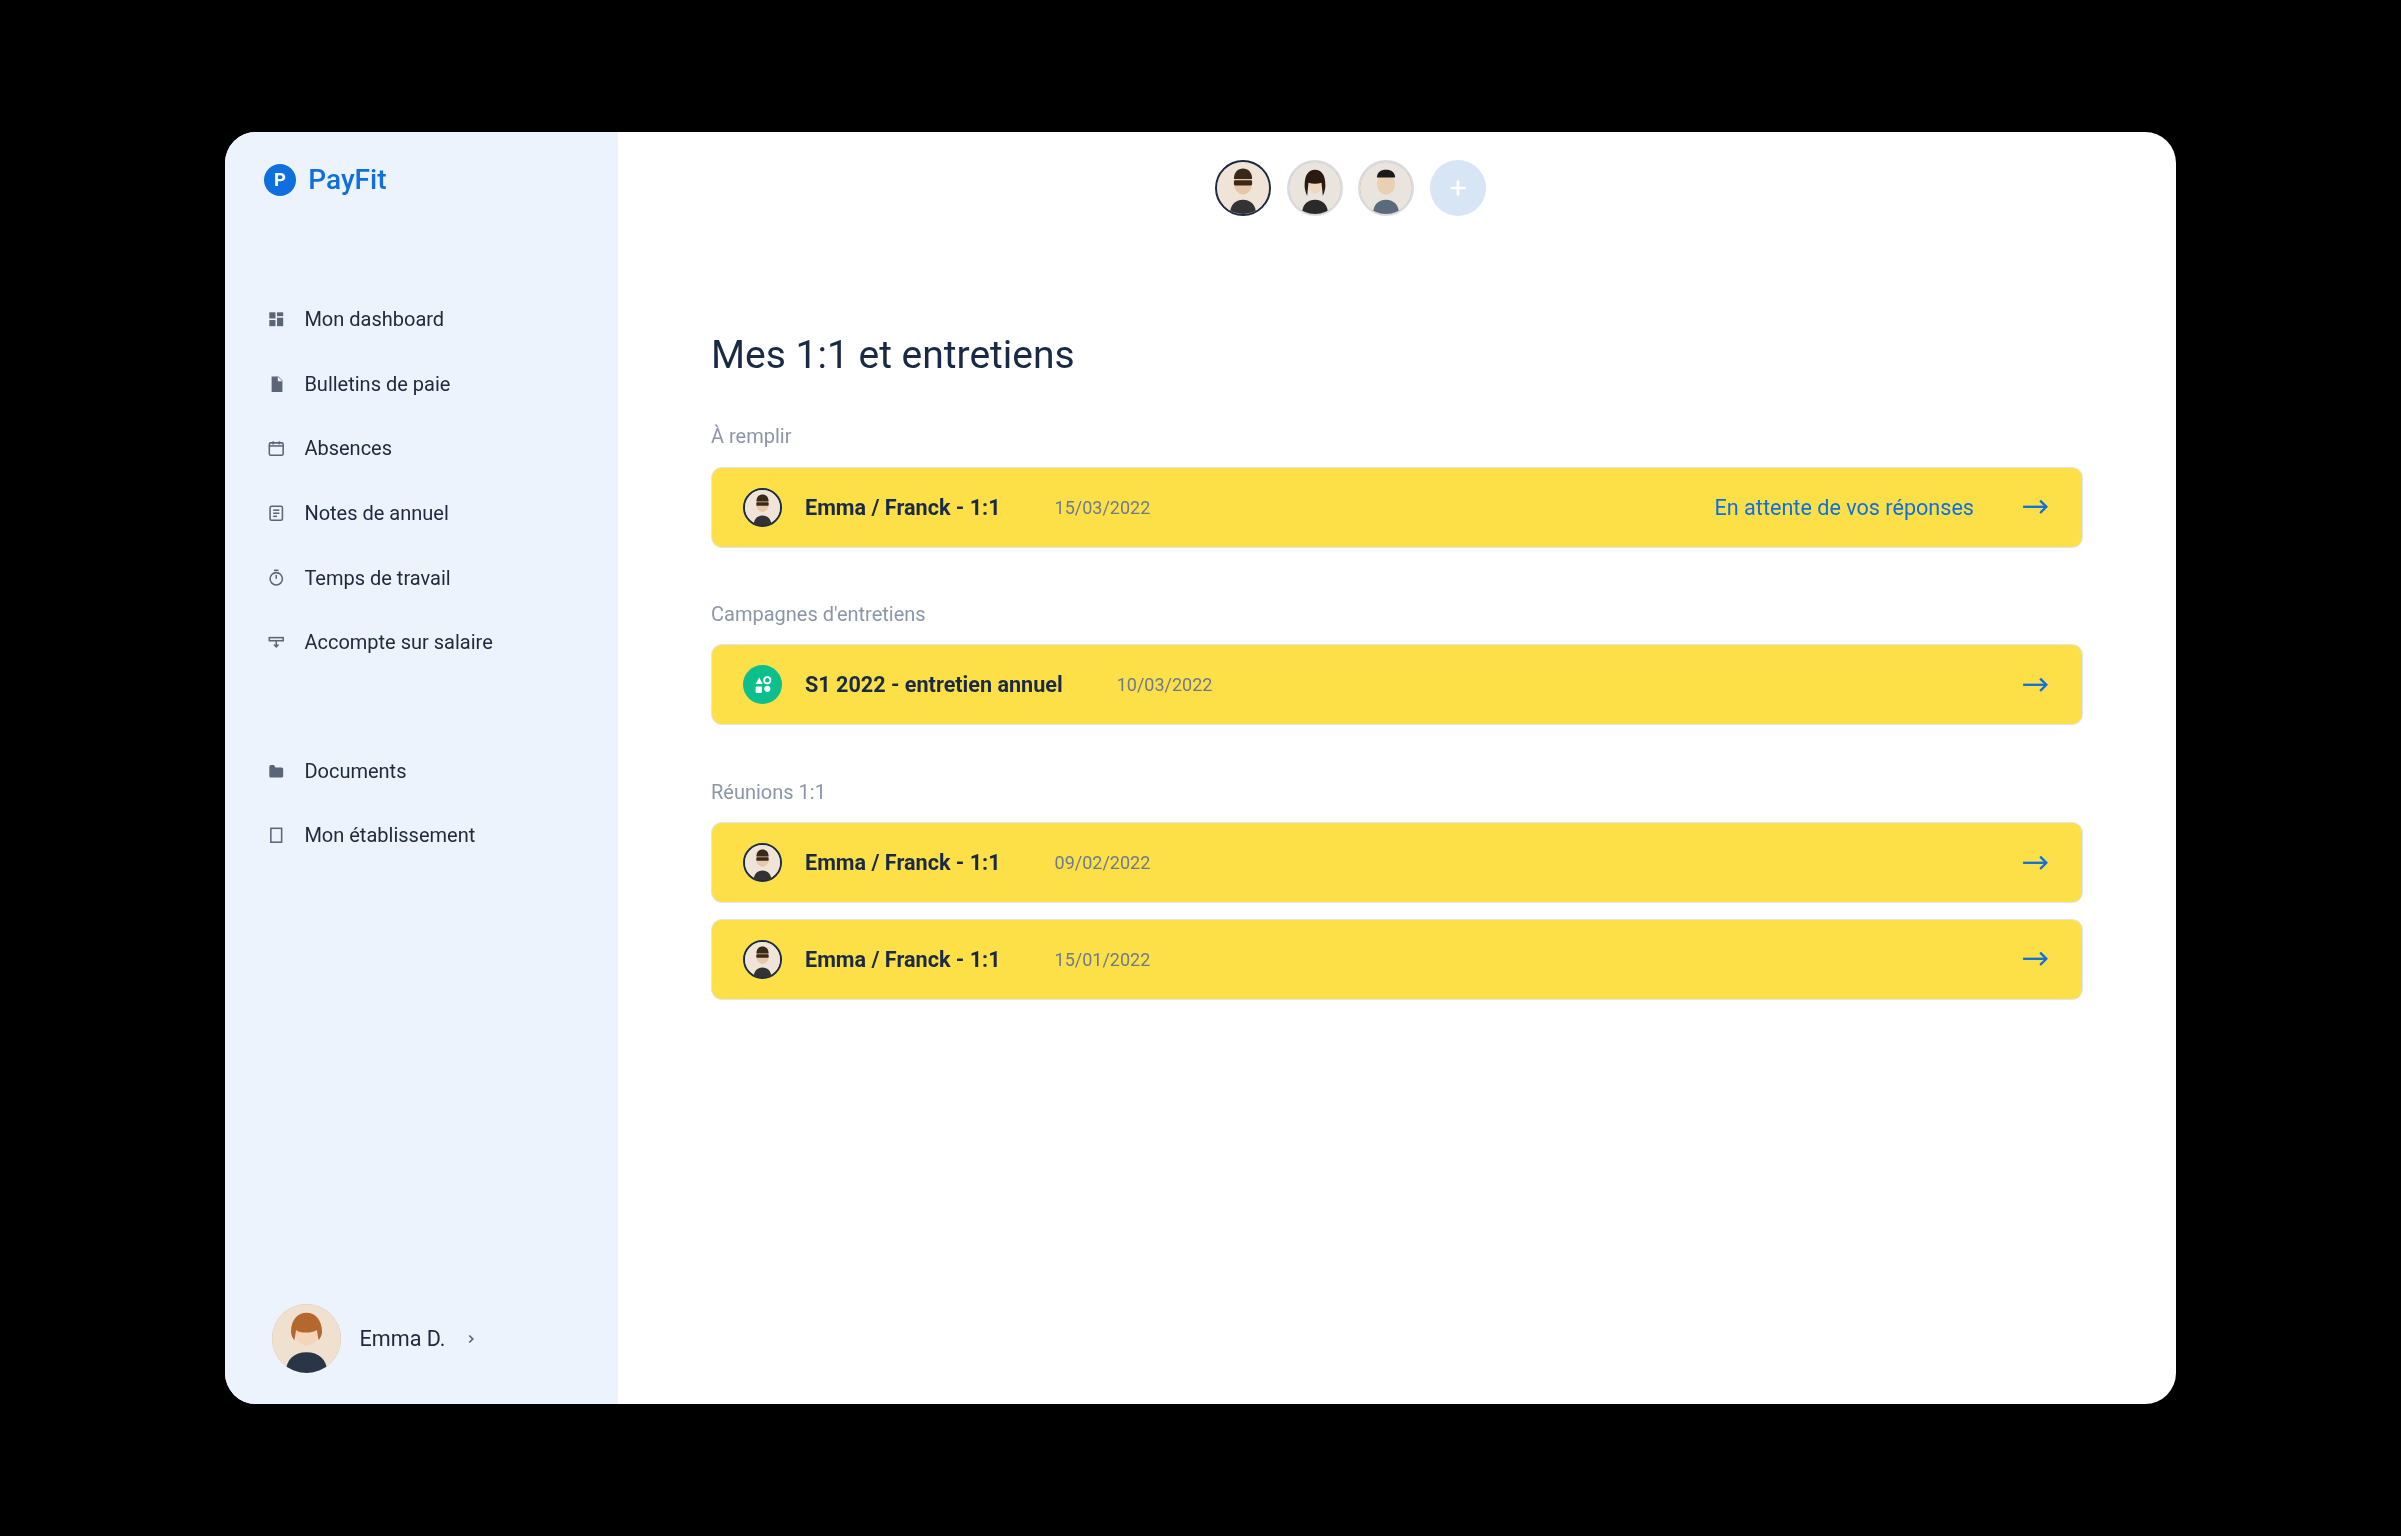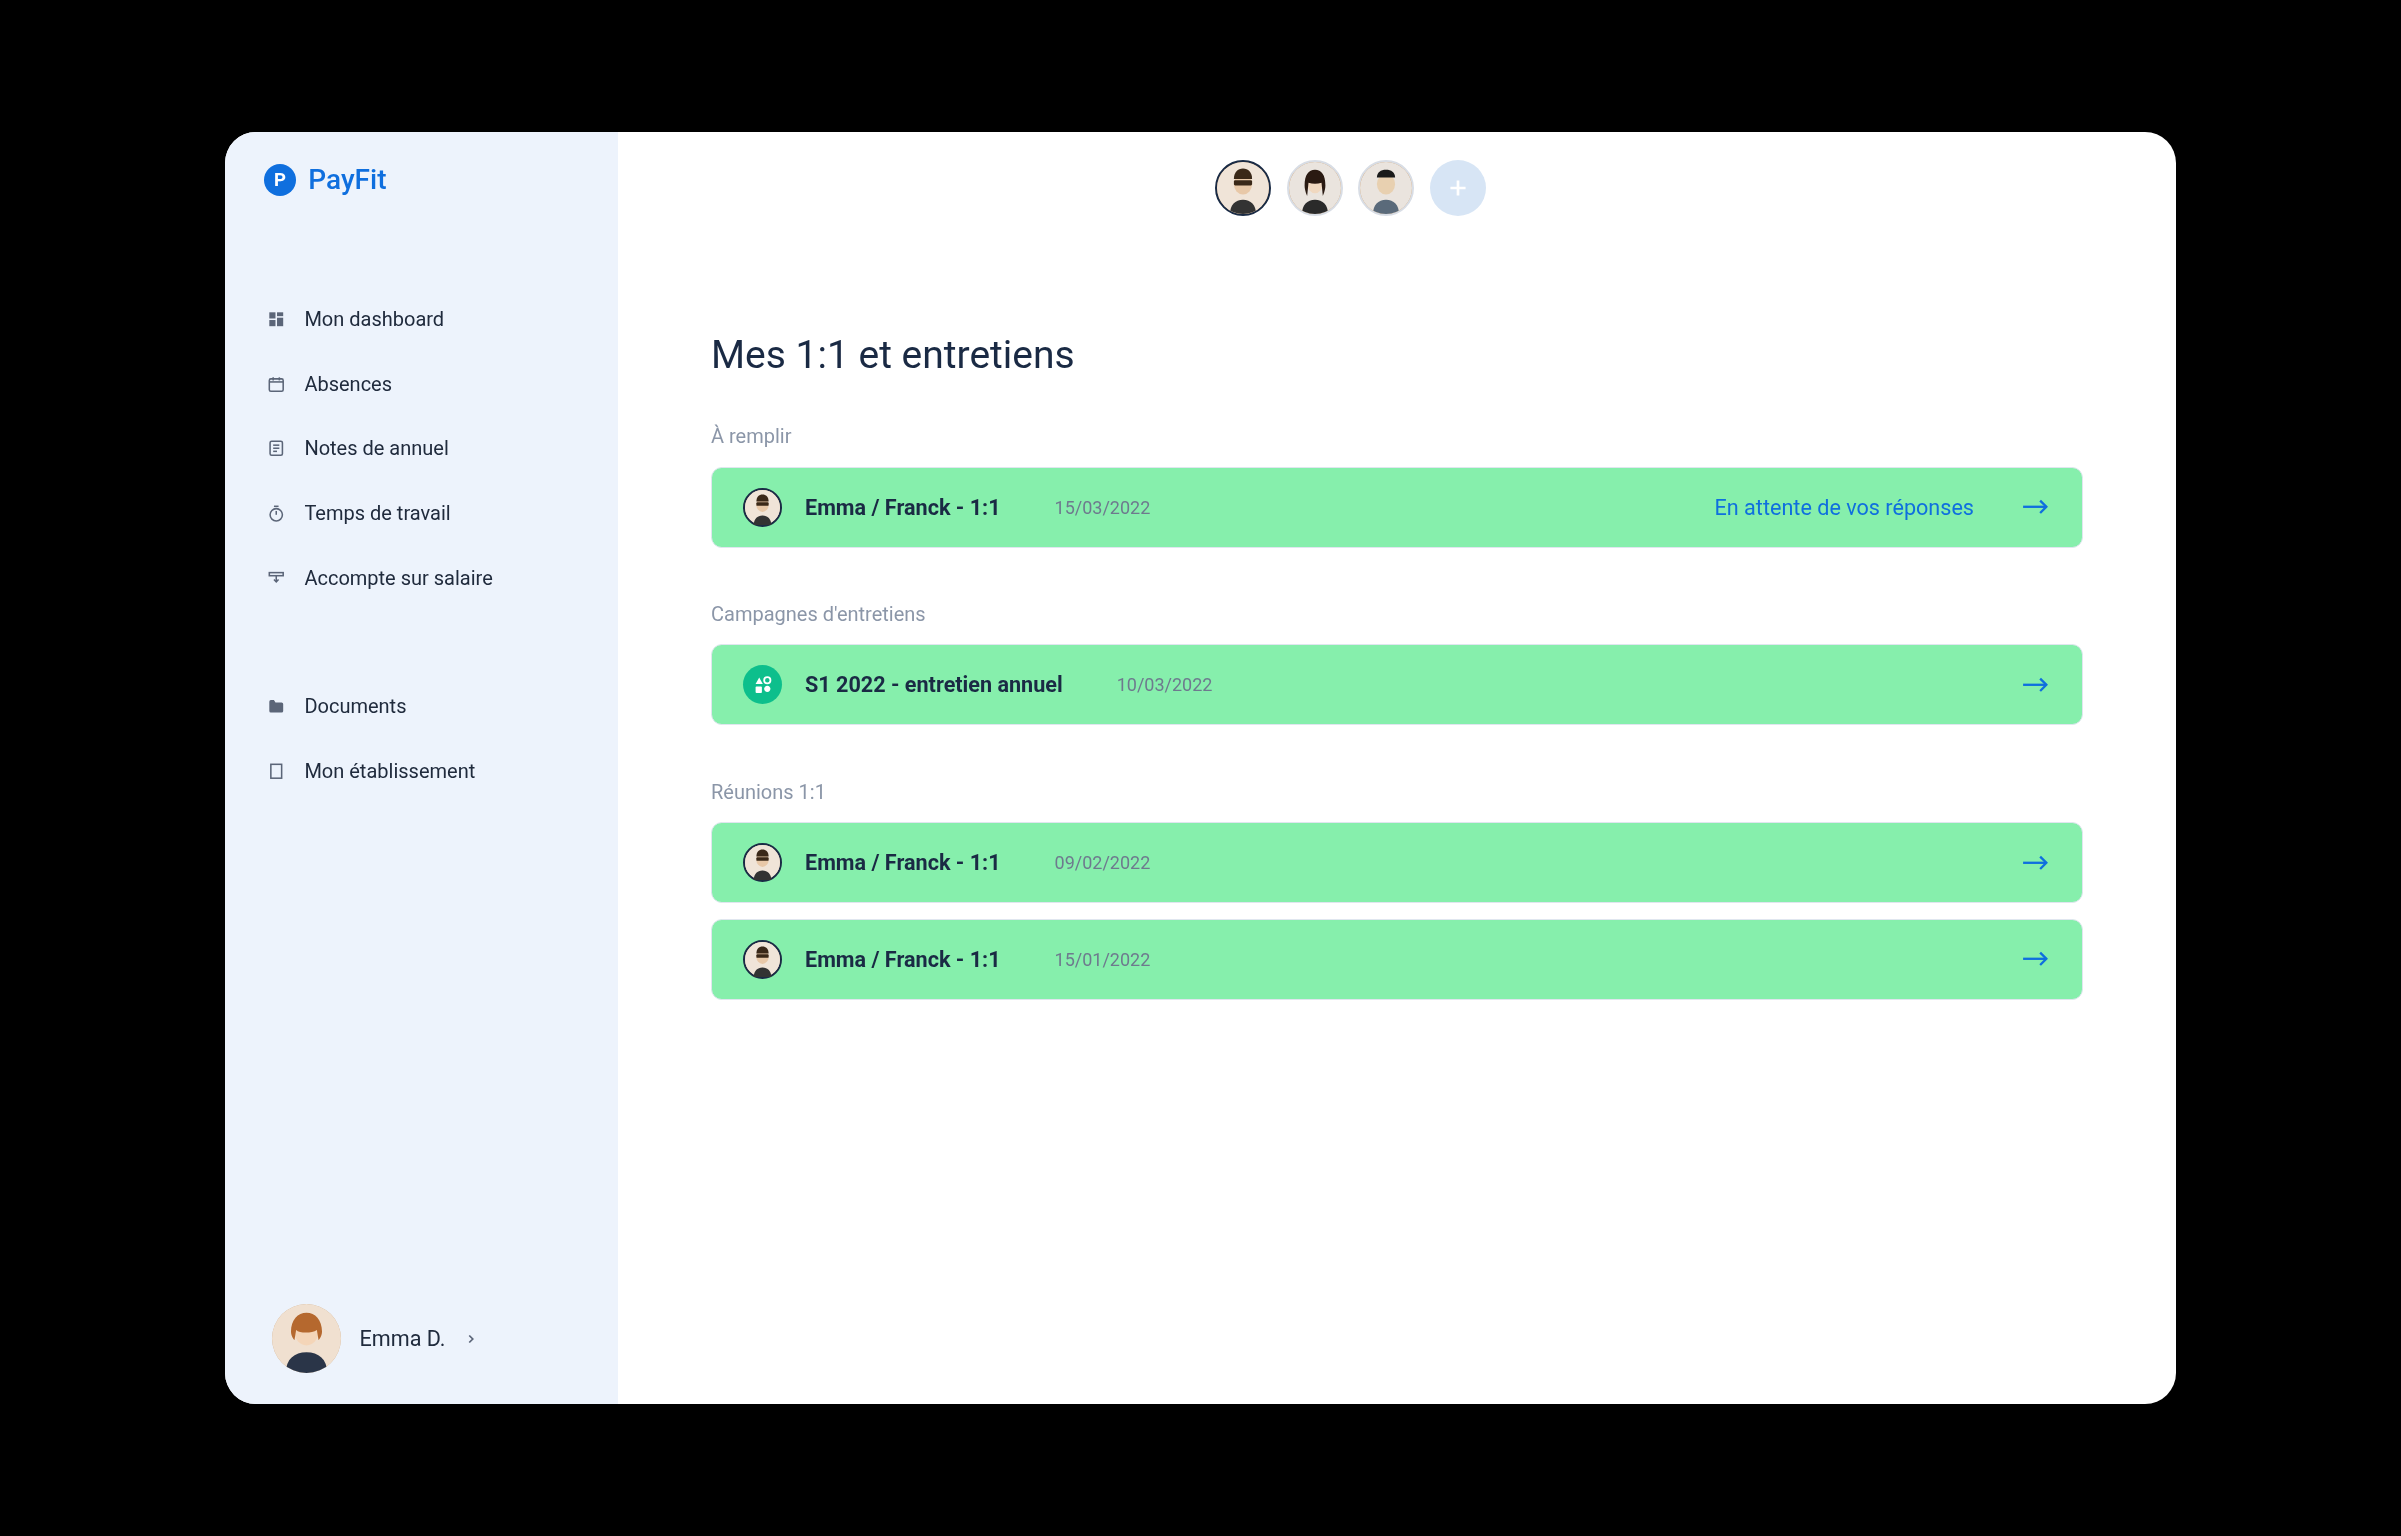--- a/index.html
+++ b/index.html
@@ -125,21 +125,21 @@
     color:#8b96a8;
     margin-bottom:18.5px;
   }
   .card {
     border:1.5px solid #e0e6ef;
     border-radius:10.8px;
     padding:20px 31px;
     display:flex;align-items:center;
     gap:23px;
     margin-bottom:15.4px;
-    background:#86efac;
+    background:#fde047;
   }
   .card-avatar {
     width:39px;height:39px;border-radius:50%;
     border:2.3px solid #1a2b45;
     background:#d8b896;
     flex-shrink:0;
     display:flex;align-items:center;justify-content:center;
   }
   .card-icon {
     width:39px;height:39px;border-radius:50%;
@@ -173,20 +173,29 @@
               <rect x="3" y="3" width="8" height="8"></rect>
               <rect x="13" y="3" width="8" height="5"></rect>
               <rect x="13" y="10" width="8" height="11"></rect>
               <rect x="3" y="13" width="8" height="8"></rect>
             </svg>
         </span>
         <span>Mon dashboard</span>
       </div>
       <div class="nav-item">
         <span class="icon">
+          <svg width="18.5" height="18.5" viewBox="0 0 24 24" fill="#5b6578">
+              <path d="M6 2h9l5 5v15H6z"></path>
+              <path d="M14 2v6h6" fill="#edf3fc"></path>
+            </svg>
+        </span>
+        <span>Bulletins de paie</span>
+      </div>
+      <div class="nav-item">
+        <span class="icon">
           <svg width="18.5" height="18.5" viewBox="0 0 24 24" fill="none" stroke="#5b6578" stroke-width="2">
               <rect x="3" y="5" width="18" height="16" rx="2"></rect>
               <line x1="3" y1="9" x2="21" y2="9"></line>
               <line x1="8" y1="3" x2="8" y2="7"></line>
               <line x1="16" y1="3" x2="16" y2="7"></line>
             </svg>
         </span>
         <span>Absences</span>
       </div>
       <div class="nav-item">

